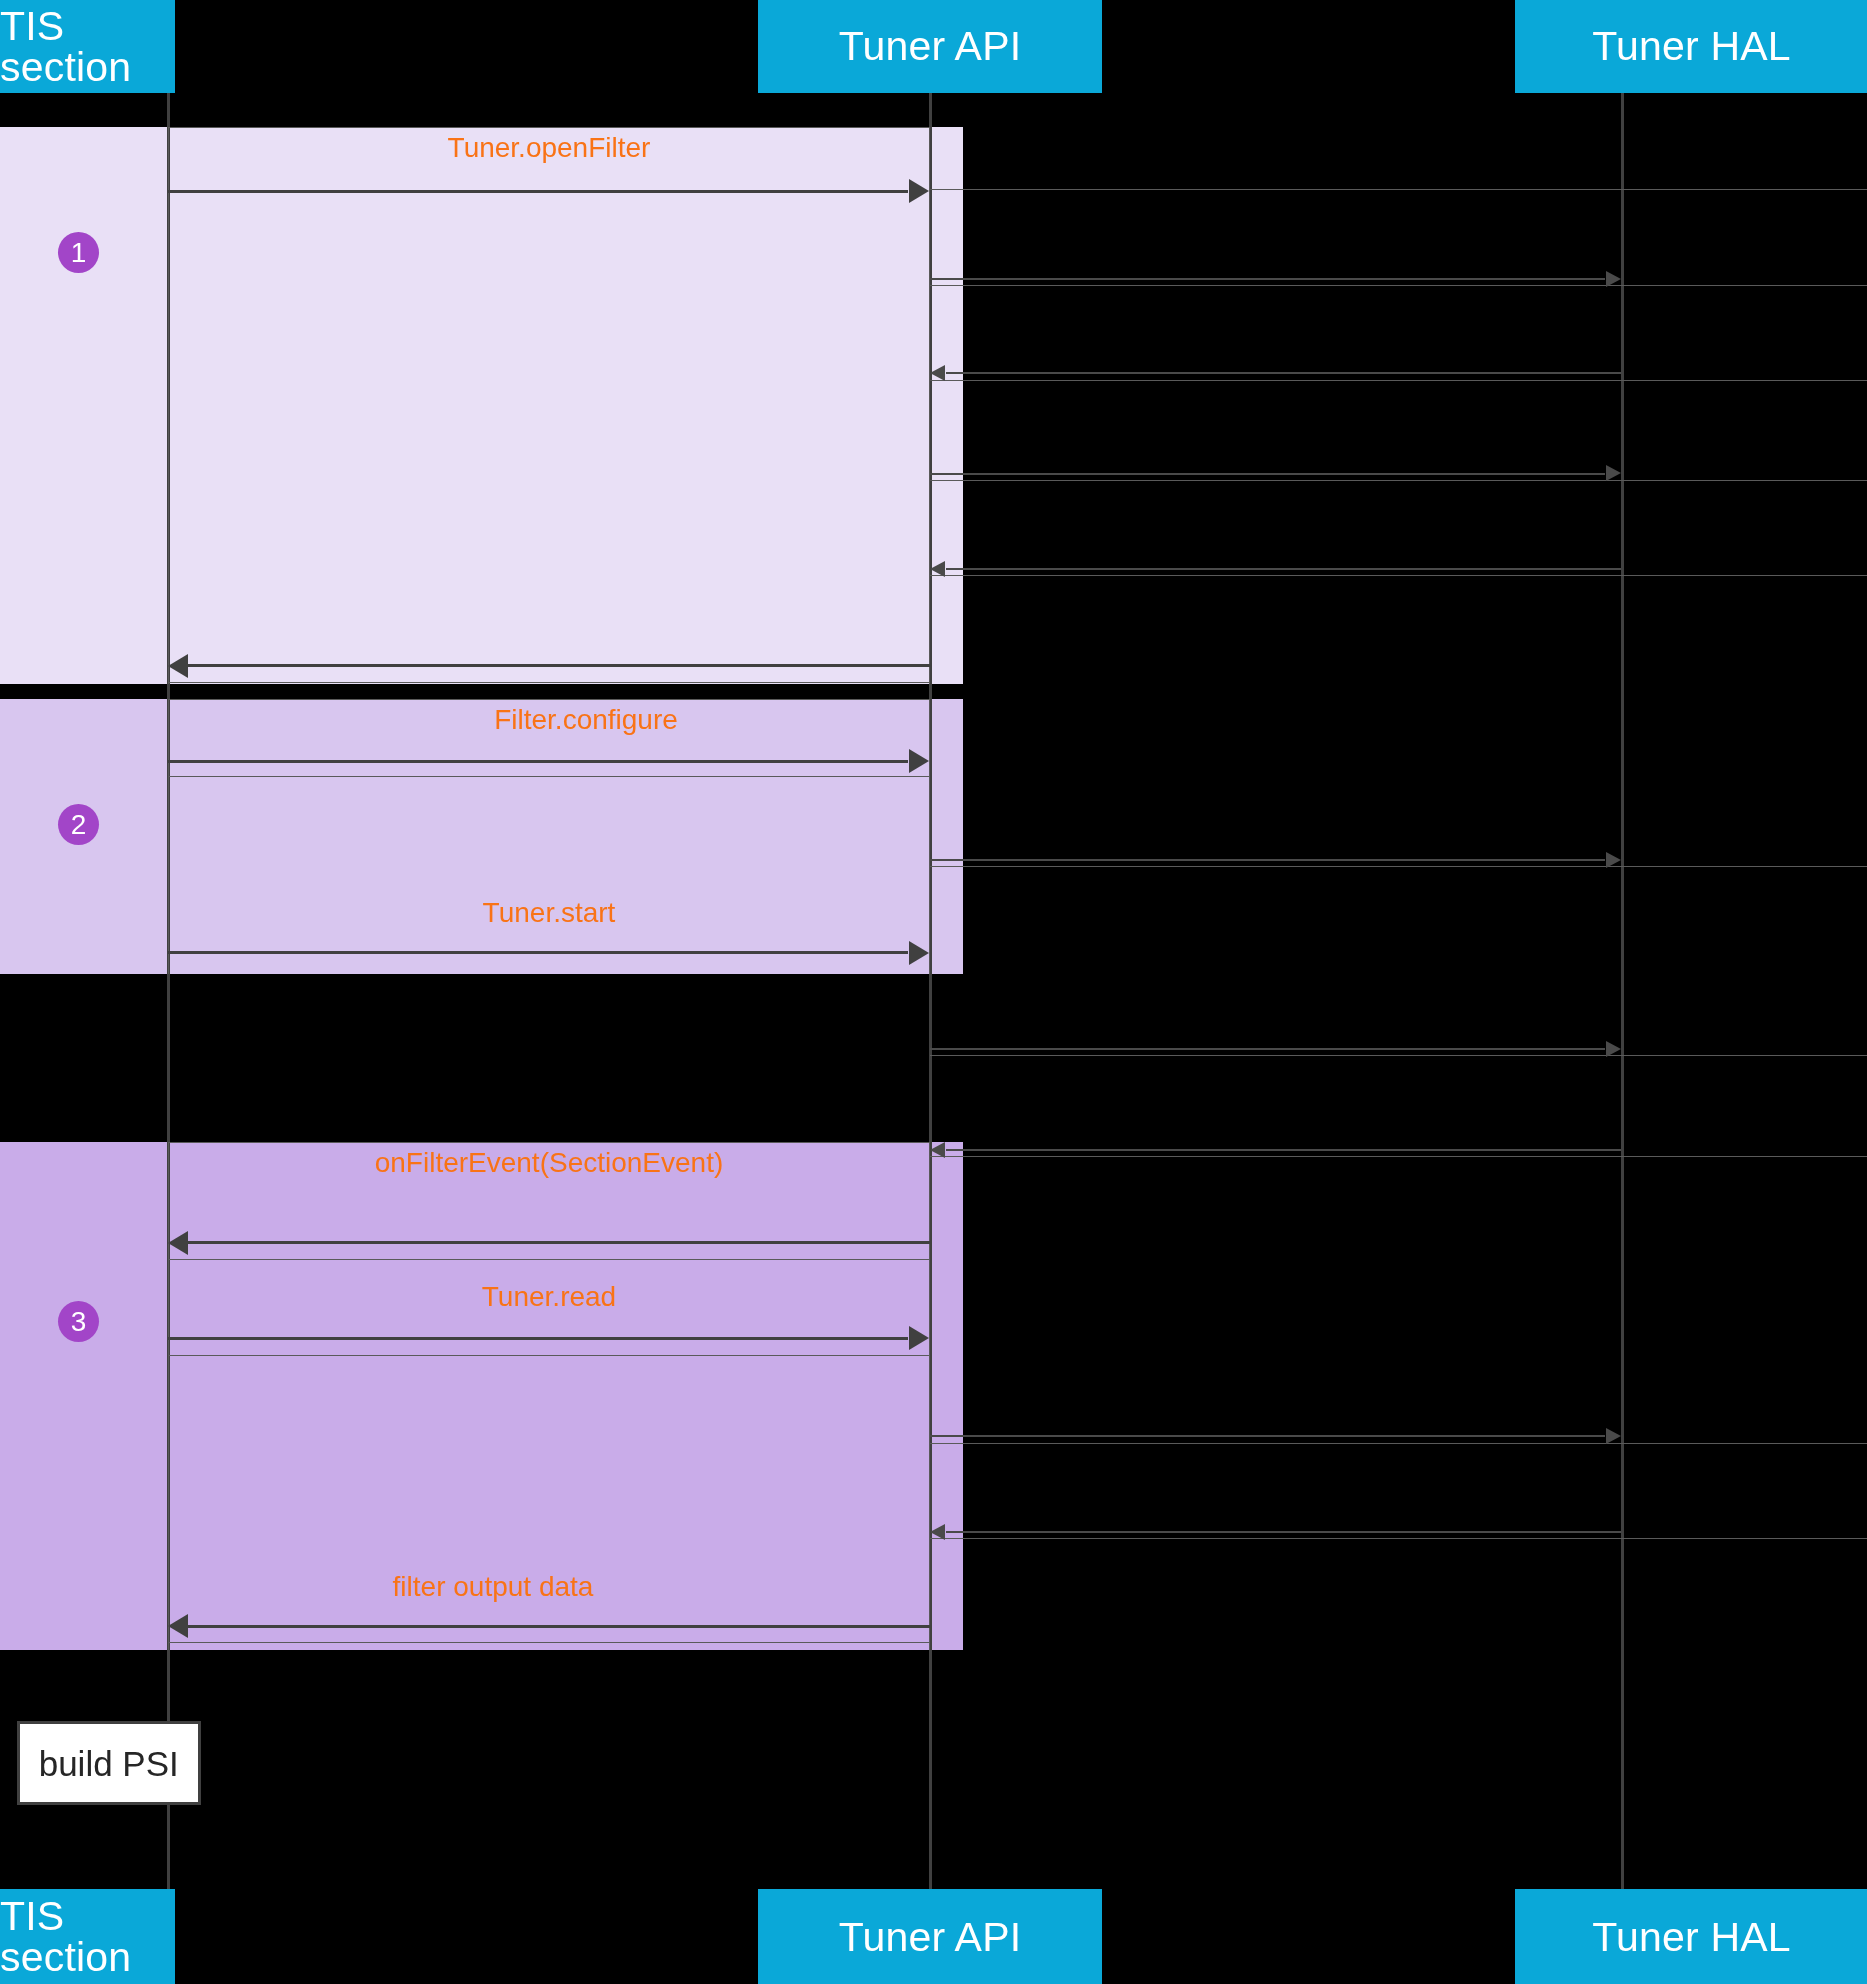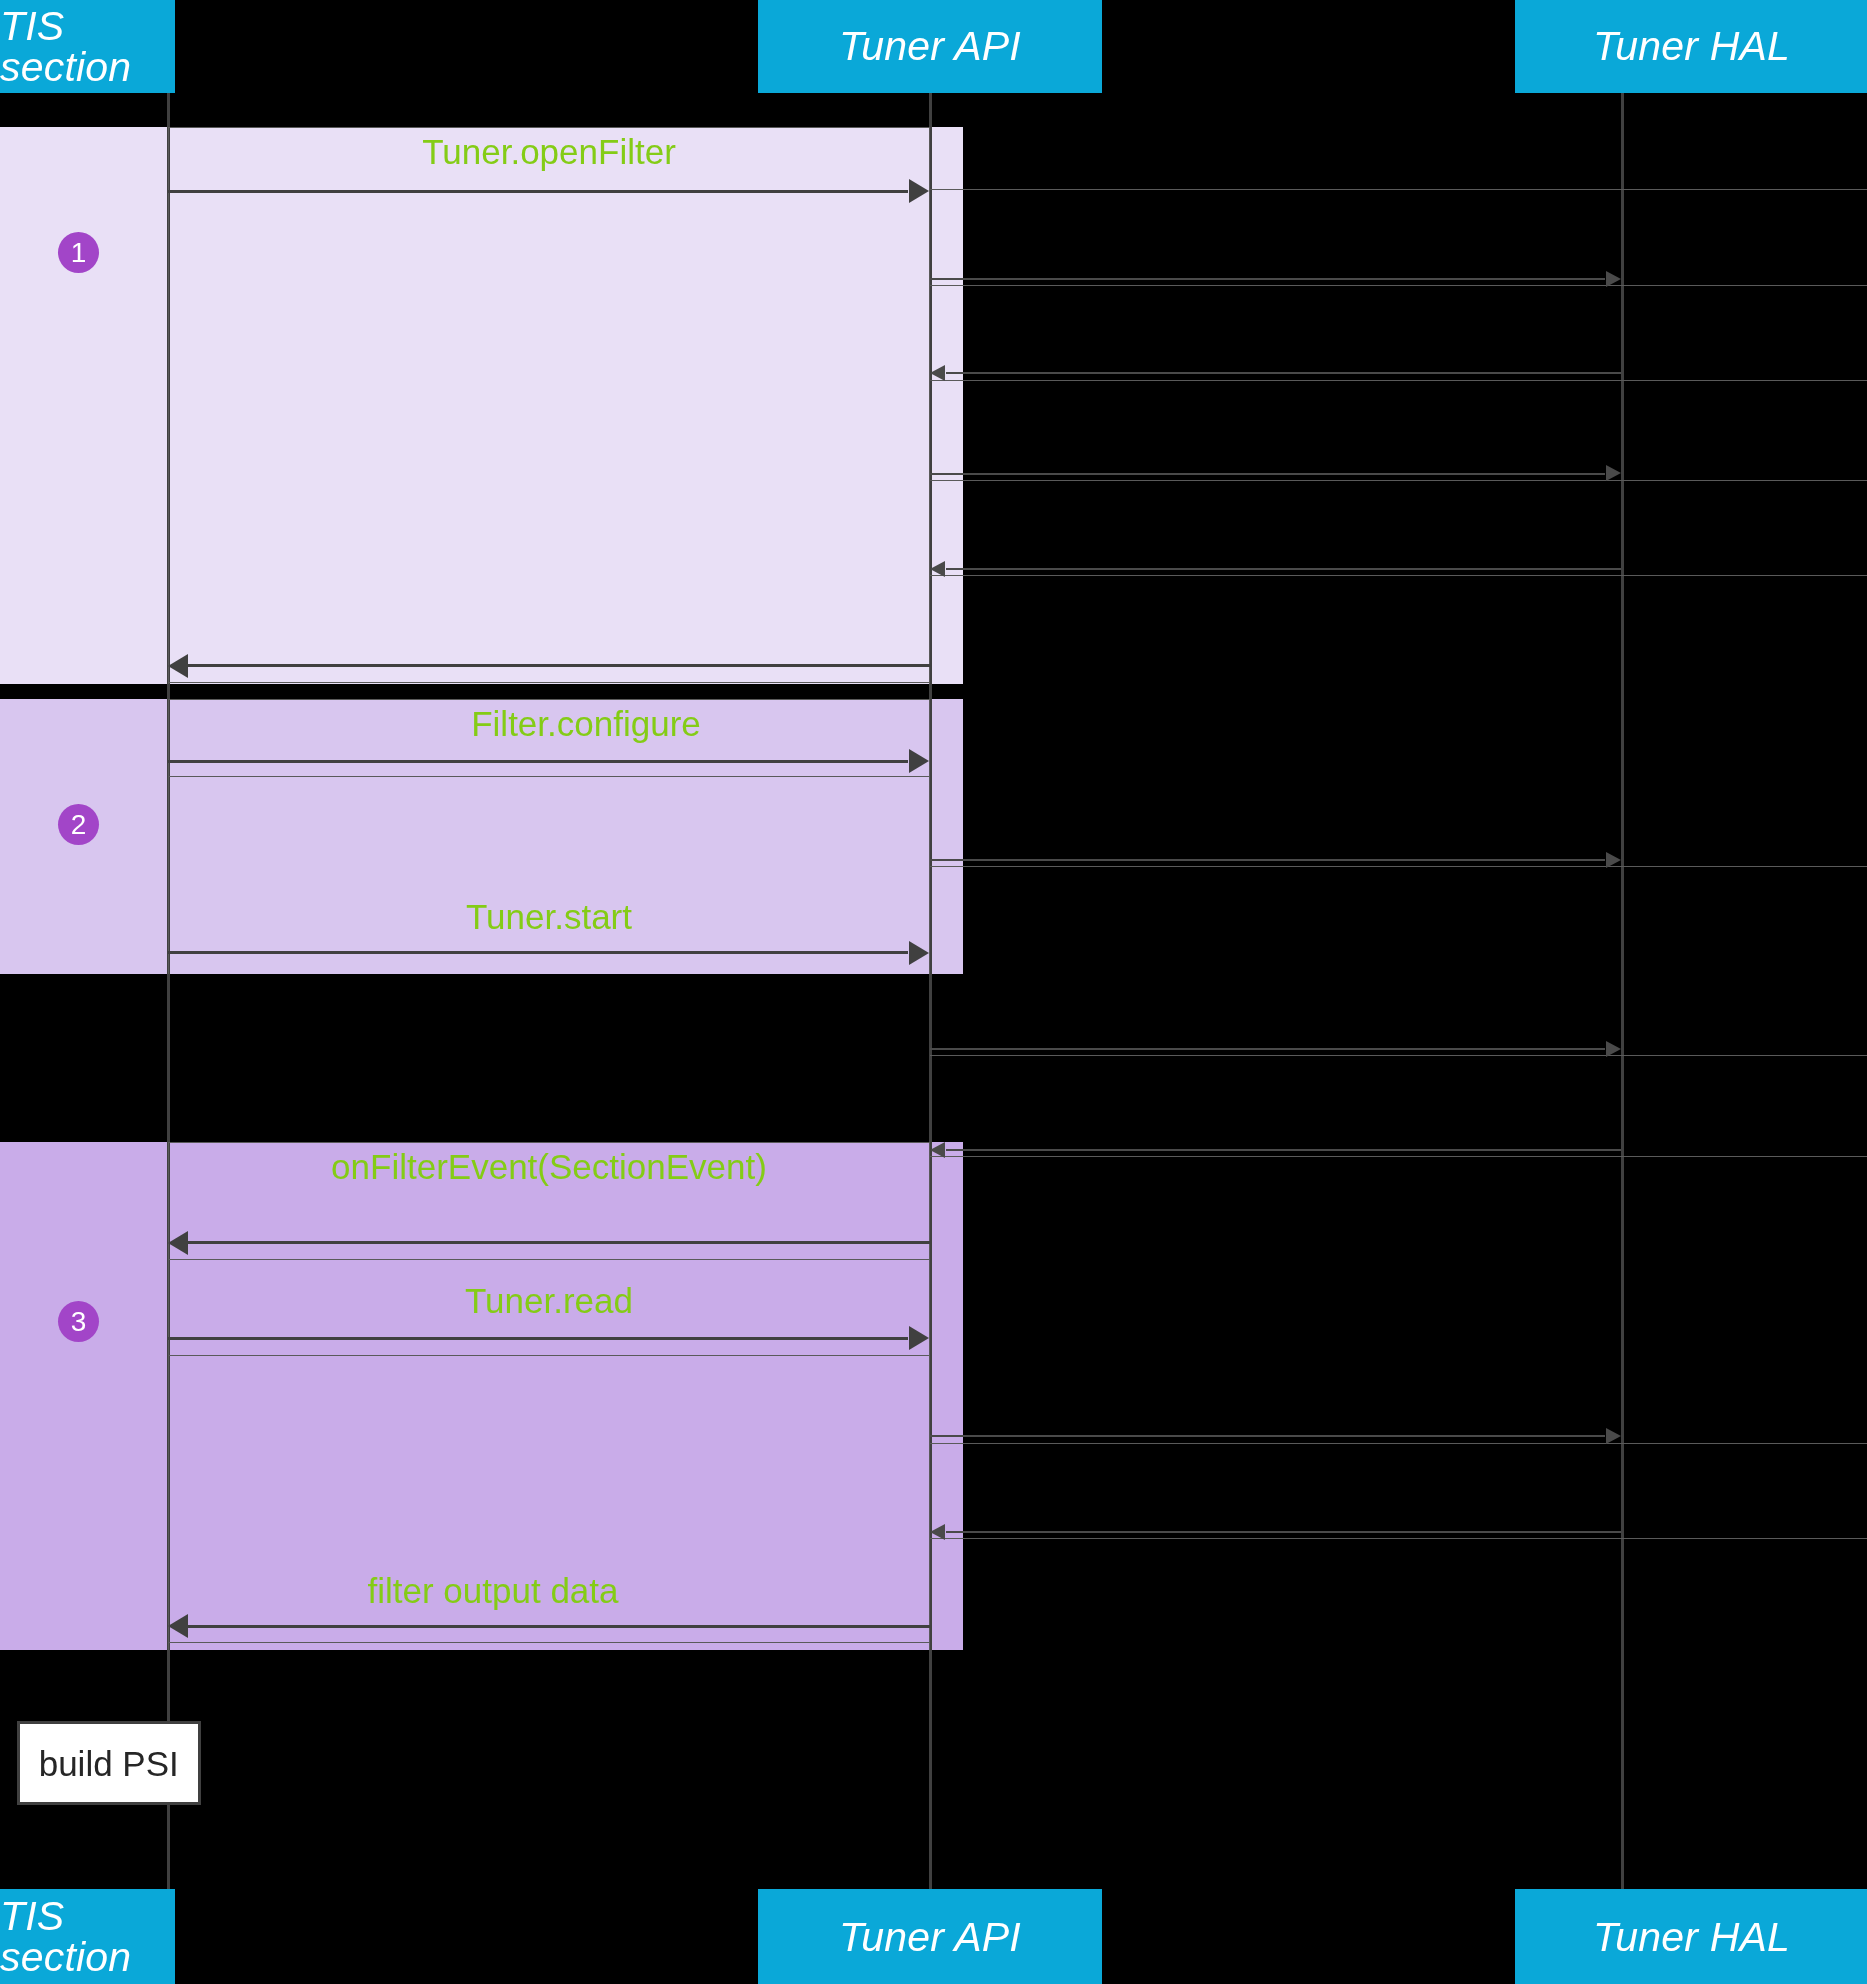--- a/index.html
+++ b/index.html
@@ -20,21 +20,20 @@
   .actor-box {
     position: absolute;
     background: #0aa8d8;
     color: #ffffff;
     display: flex;
     align-items: center;
     justify-content: center;
     font-size: 41px;
     line-height: 1;
     letter-spacing: 0.2px;
-    font-style: italic;
   }
 
   
   .lifeline {
     position: absolute;
     width: 3.3px;
     background: #404040;
   }
 
   
@@ -88,22 +87,22 @@
     border-bottom: 12px solid transparent;
     border-right: 20px solid #404040;
   }
   .arrow-head.left.thin {
     border-top: 8.6px solid transparent;
     border-bottom: 8.6px solid transparent;
     border-right: 15.3px solid #4a4a4a;
   }
   .msg-label {
     position: absolute;
-    color: #84cc16;
-    font-size: 35px;
+    color: #f97316;
+    font-size: 28px;
     line-height: 1;
     white-space: nowrap;
     text-align: center;
   }
 
   
   .frame-rule {
     position: absolute;
     height: 1.4px;
     background: #5a5a5a;

